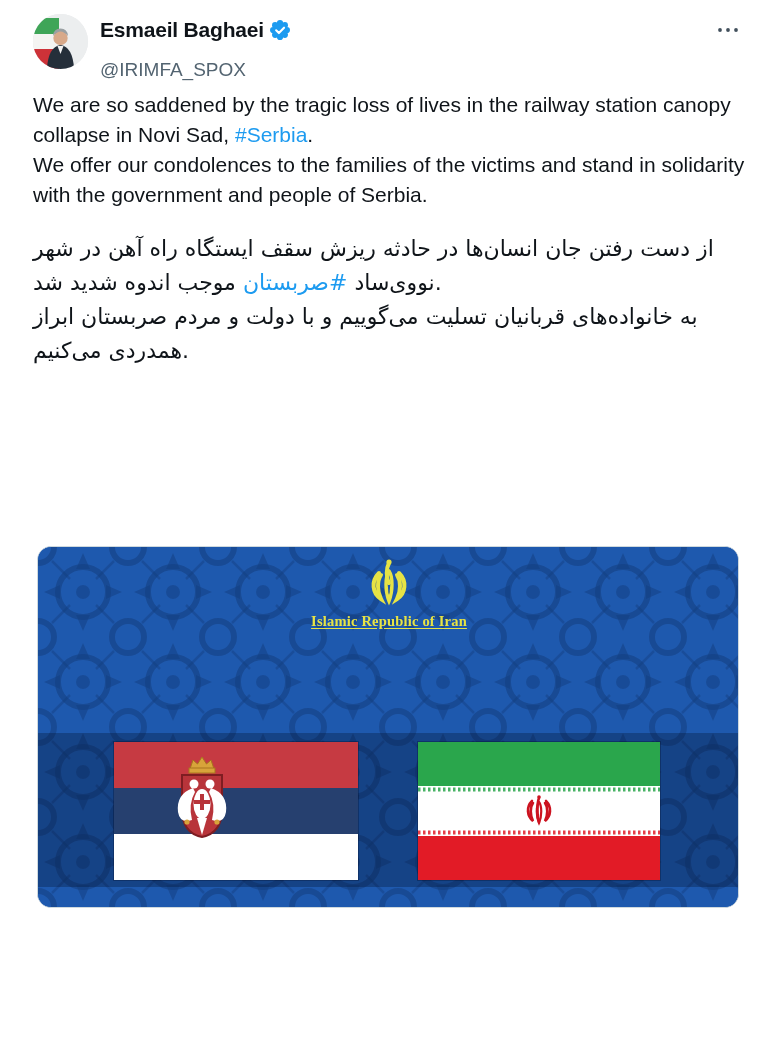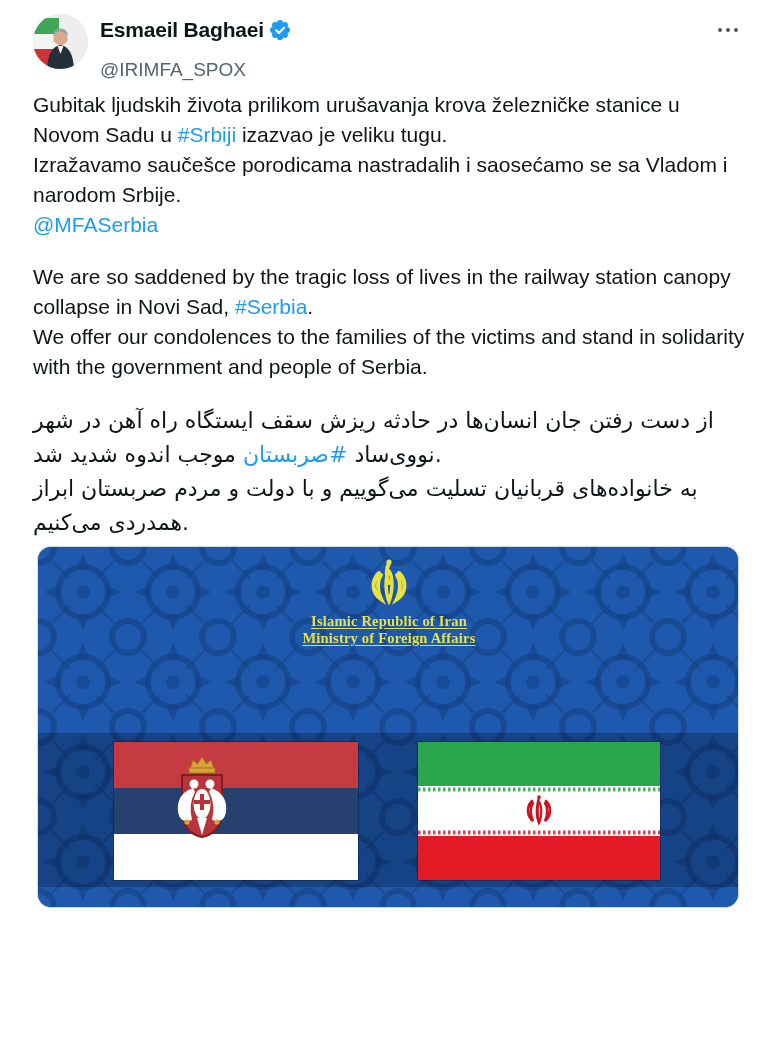--- a/index.html
+++ b/index.html
@@ -75,21 +75,20 @@
   <div class="more">
     <svg width="28" height="22" viewBox="0 0 28 22">
       <circle cx="5" cy="8" r="1.9" fill="#42505c"></circle>
       <circle cx="13" cy="8" r="1.9" fill="#42505c"></circle>
       <circle cx="21" cy="8" r="1.9" fill="#42505c"></circle>
     </svg>
   </div>
 </div>
 
 <div class="body-text" id="tweet-body">
-    <div class="tblock sr">Gubitak ljudskih života prilikom urušavanja krova železničke stanice u Novom Sadu u <span class="link">#Srbiji</span> izazvao je veliku tugu.<br>Izražavamo saučešce porodicama nastradalih i saosećamo se sa Vladom i narodom Srbije.<br><span class="link">@MFASerbia</span></div>
     <div class="tblock en">We are so saddened by the tragic loss of lives in the railway station canopy collapse in Novi Sad, <span class="link">#Serbia</span>.<br>We offer our condolences to the families of the victims and stand in solidarity with the government and people of Serbia.</div>
     <div class="tblock fa">از دست رفتن جان انسان‌ها در حادثه ریزش سقف ایستگاه راه آهن در شهر نووی‌ساد <span class="link">#صربستان</span> موجب اندوه شدید شد.<br>به خانواده‌های قربانیان تسلیت می‌گوییم و با دولت و مردم صربستان ابراز همدردی می‌کنیم.</div>
   </div>
 
 <div class="card">
   <svg class="patt" width="702" height="486">
     <defs>
       <pattern id="geo" width="90" height="90" patternUnits="userSpaceOnUse">
         <g stroke="#123d80" fill="none" stroke-width="6" opacity=".55">
           <circle cx="45" cy="45" r="25"></circle>
@@ -120,21 +119,20 @@
     <svg width="60" height="52" viewBox="0 0 60 52">
       <g stroke="#e7e345" fill="none" stroke-width="4" stroke-linecap="round">
         <path d="M30 6 C27 12 27 20 30 26"></path>
         <path d="M30 14 C26 20 26 34 30 44 C34 34 34 20 30 14" stroke-width="3.4"></path>
         <path d="M20 16 C12 24 13 36 22 42 C18 34 18 24 22 18"></path>
         <path d="M40 16 C48 24 47 36 38 42 C42 34 42 24 38 18"></path>
       </g>
       <circle cx="30" cy="5" r="2.6" fill="#e7e345"></circle>
     </svg>
     <div class="orgline">Islamic Republic of Iran</div>
-    <div class="orgline">Ministry of Foreign Affairs</div>
   </div>
 
   <svg class="flag sr" width="244" height="138" viewBox="0 0 244 138">
     <rect width="244" height="46" fill="#c63a42"></rect>
     <rect y="46" width="244" height="46" fill="#26406f"></rect>
     <rect y="92" width="244" height="46" fill="#ffffff"></rect>
     <g>
       <path d="M76 27 h24 l-3 -9 -4.5 4 -4.5 -7 -4.5 7 -4.5 -4 z" fill="#d8a33a" stroke="#a8751f" stroke-width="1"></path>
       <rect x="75" y="26" width="26" height="5" fill="#d8a33a" stroke="#a8751f" stroke-width="1"></rect>
       <path d="M68 33 h40 v34 q0 24 -20 28 q-20 -4 -20 -28 z" fill="#b8343a" stroke="#7e1d22" stroke-width="2"></path>

